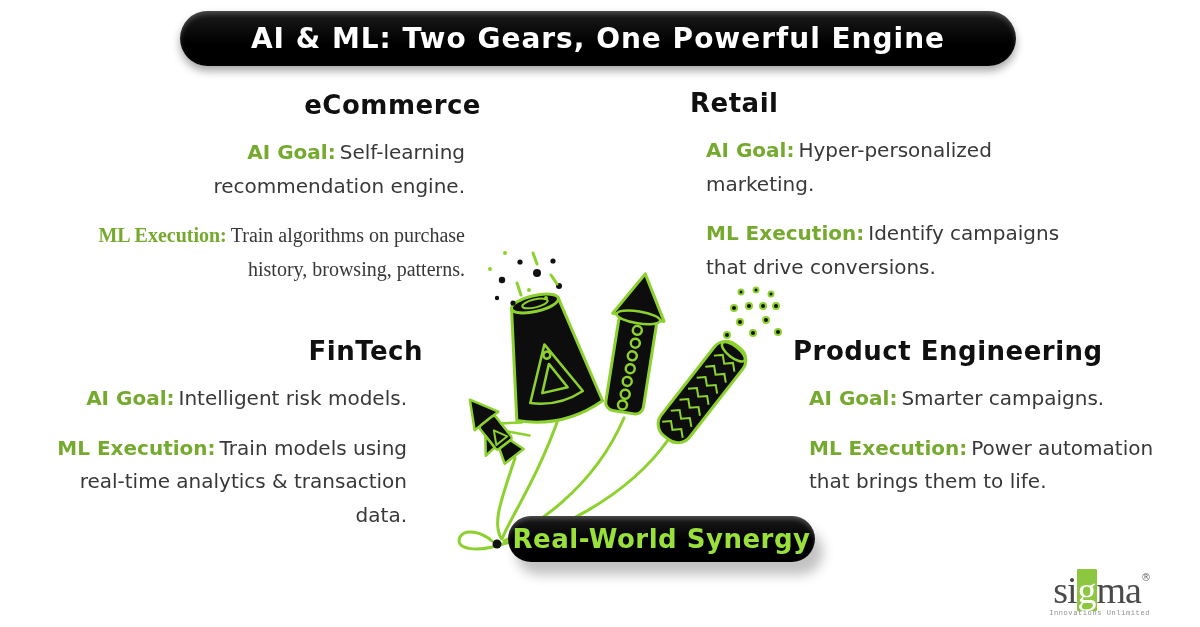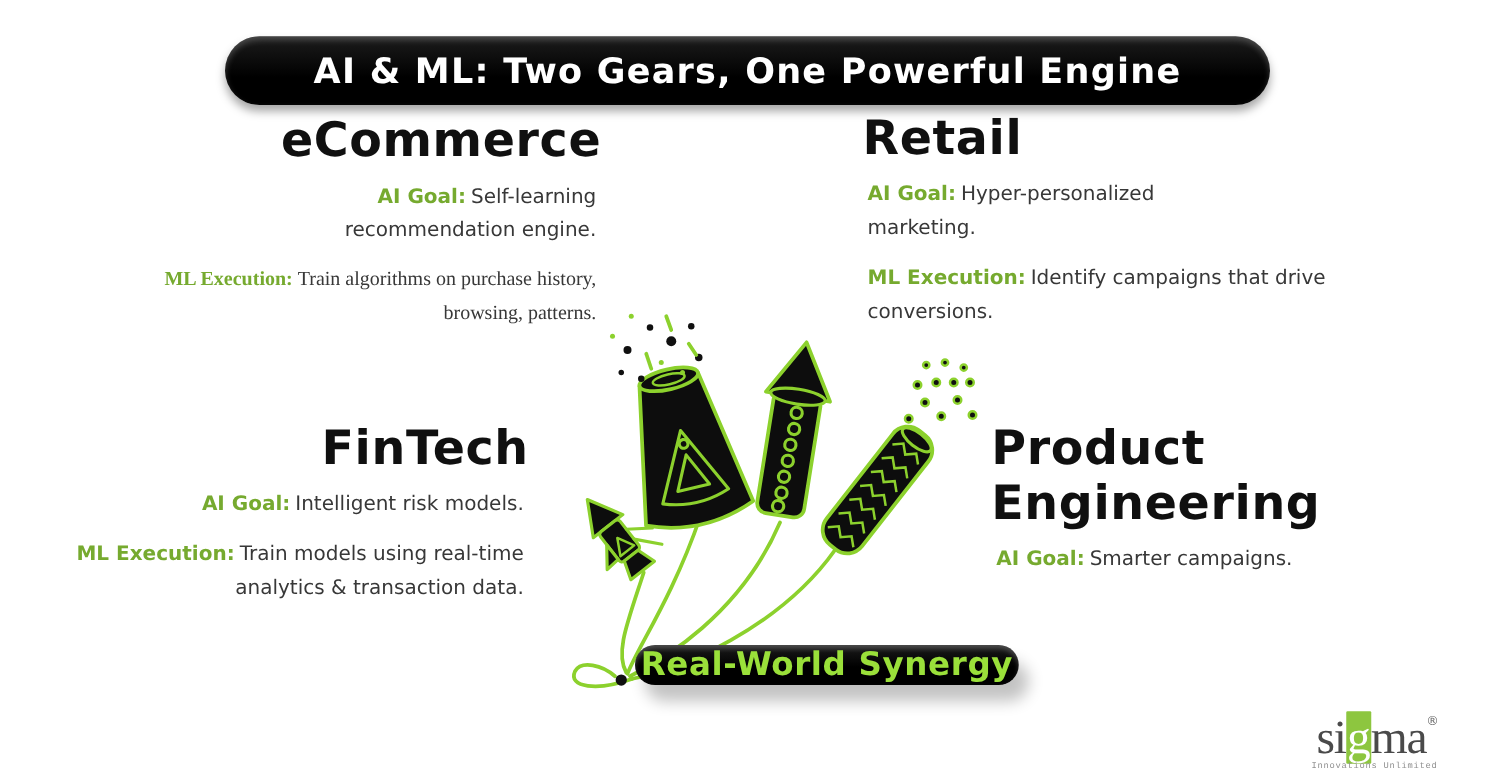--- a/index.html
+++ b/index.html
@@ -7,41 +7,41 @@
   .canvas {
     position: relative;
     width: 1200px; height: 627px;
     background: #ffffff;
     overflow: hidden;
     font-family: "DejaVu Sans", sans-serif;
   }
 
   
   .title-pill {
-    position: absolute; left: 180px; top: 29px;
+    position: absolute; left: 180px; top: 11px;
     width: 836px; height: 55px;
     background: linear-gradient(180deg, #1c1c1c 0%, #000000 60%);
     border-radius: 30px;
     display: flex; align-items: center; justify-content: center;
     box-shadow: 0 5px 8px rgba(0,0,0,0.35), inset 0 3px 5px rgba(255,255,255,0.22);
   }
   .title-pill span {
     color: #ffffff; font-size: 28px; font-weight: bold; letter-spacing: 1px;
     white-space: nowrap;
   }
 
   
   .block { position: absolute; }
   .block h2 {
     margin: 0 0 10px 0;
-    font-size: 38px; font-weight: bold; color: #101010; letter-spacing: 0.5px;
+    font-size: 26px; font-weight: bold; color: #101010; letter-spacing: 0.5px;
   }
   .block p {
-    margin: 4px;
-    font-size: 16px; line-height: 1.68; color: #383838;
+    margin: 16px;
+    font-size: 20px; line-height: 1.68; color: #383838;
   }
   .block p.ml-line { margin-top: 13px; }
   .block .lbl { color: #76aa2f; font-weight: bold; margin-right: 4px; }
 
   .ecommerce { top: 90px; right: 719px; width: 400px; text-align: right; }
   .ecommerce .ai-line { max-width: 285px; margin-left: auto; }
   .ecommerce .ml-line { max-width: 400px; margin-left: auto; font-family: Liberation Serif, serif; }
 
   .retail { top: 88px; left: 690px; width: 420px; text-align: left; }
   .retail .ai-line { max-width: 310px; }
@@ -58,21 +58,21 @@
   
   .art {
     position: absolute; left: 440px; top: 240px;
     width: 480px; height: 330px;
     pointer-events: none;
   }
 
   
   .synergy-pill {
     position: absolute; left: 508px; top: 516px;
-    width: 307px; height: 32px;
+    width: 307px; height: 46px;
     background: linear-gradient(180deg, #1b1b1b 0%, #000000 55%);
     border-radius: 26px;
     display: flex; align-items: center; justify-content: center;
     box-shadow: 8px 13px 12px rgba(0,0,0,0.24), inset 0 3px 4px rgba(255,255,255,0.22);
   }
   .synergy-pill span {
     color: #9ae03a; font-size: 26px; font-weight: bold; letter-spacing: 0.5px;
     white-space: nowrap;
   }
 
@@ -131,20 +131,23 @@
     </p>
     <p class="ml-line">
       <span class="lbl">ML Execution:</span><span>Identify campaigns that drive conversions.</span>
     </p>
   </section>
 
   <section class="block product">
     <h2>Product Engineering</h2>
     <p class="ai-line">
       <span class="lbl">AI Goal:</span><span>Smarter campaigns.</span>
+    </p>
+    <p class="ml-line">
+      <span class="lbl">ML Execution:</span><span>Power automation that brings them to life.</span>
     </p>
   </section>
 
   <svg class="art" viewBox="0 0 480 330" aria-hidden="true">
 
     <g stroke="#8cd12d" stroke-width="3" fill="none" stroke-linecap="round">
       <path d="M75,218 C62,258 52,282 61,298"></path>
       <path d="M120,174 C98,238 70,278 62,299"></path>
       <path d="M184,178 C152,252 90,288 64,301"></path>
       <path d="M228,200 C184,262 104,296 66,303"></path>

